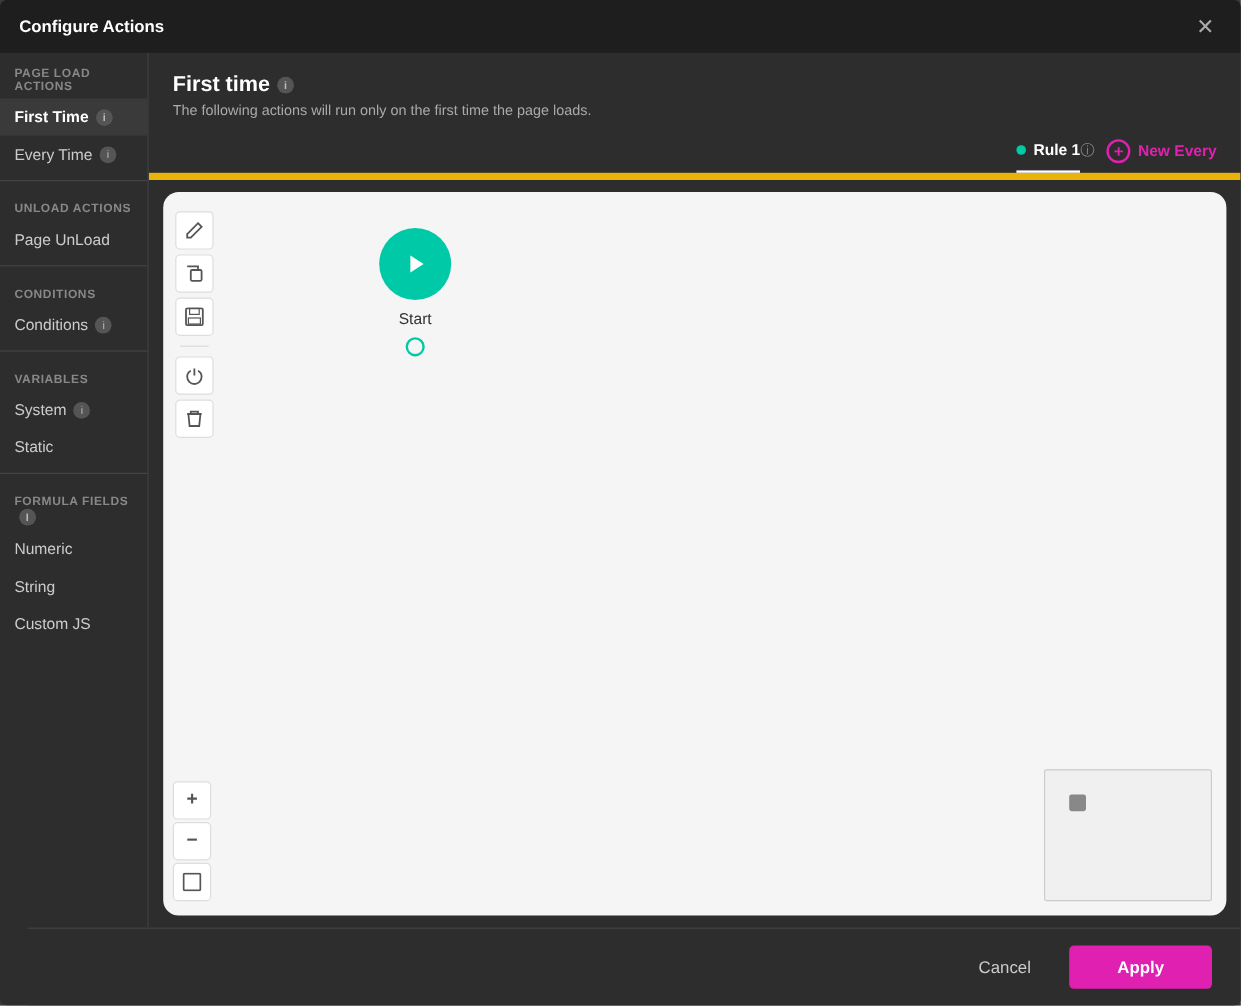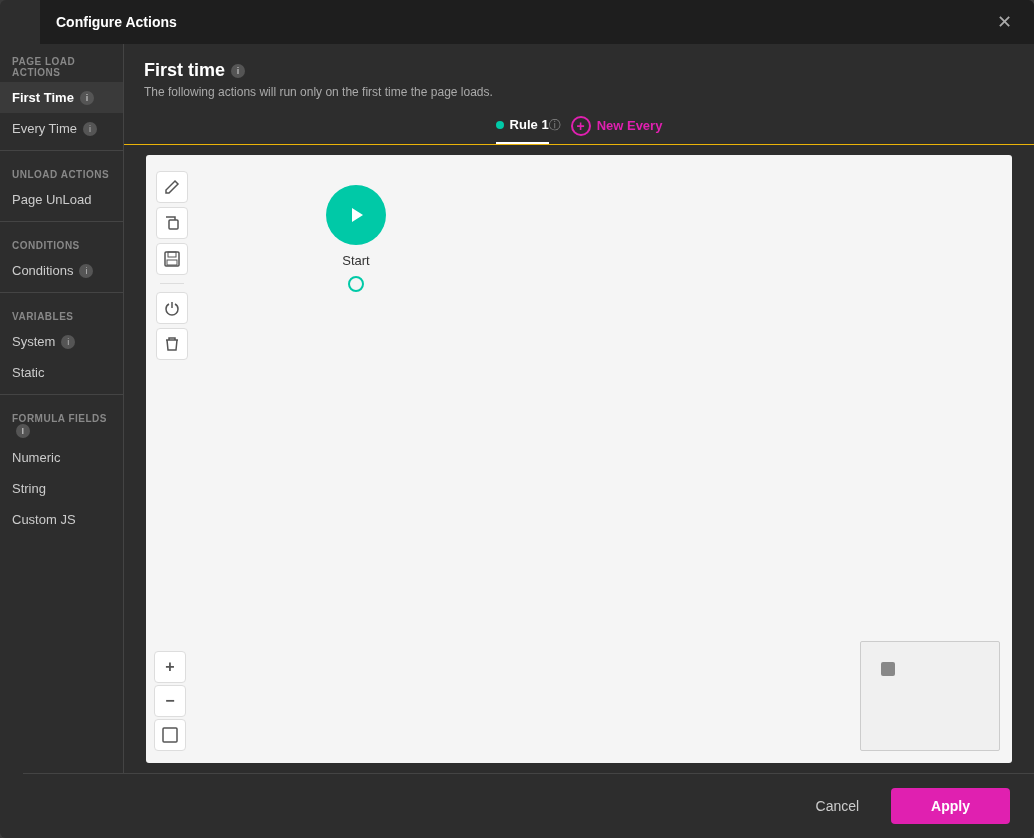--- a/index.html
+++ b/index.html
@@ -23,21 +23,20 @@
       position: relative;
     }
     .modal-header {
       background: #1e1e1e;
       padding: 8px 16px;
       display: flex;
       align-items: center;
       justify-content: space-between;
       flex-shrink: 0;
       height: 44px;
-      margin-left: 40px;
     }
     .modal-title {
       color: #ffffff;
       font-size: 14px;
       font-weight: 600;
     }
     .close-btn {
       background: none;
       border: none;
       color: #aaa;
@@ -117,23 +116,23 @@
       gap: 6px;
       margin-bottom: 4px;
     }
     .main-desc {
       color: #aaa;
       font-size: 12px;
     }
     .rule-tabs {
       display: flex;
       align-items: center;
-      justify-content: center;
+      justify-content: flex-end;
       padding: 0 20px;
-      border-bottom: 1px solid #eab308;
+      border-bottom: 6px solid #eab308;
       margin-bottom: 0;
     }
     .rule-tab {
       display: flex;
       align-items: center;
       gap: 6px;
       color: #fff;
       font-size: 13px;
       font-weight: 600;
       padding: 10px 0;
@@ -174,22 +173,22 @@
       color: #888;
       font-size: 12px;
       cursor: pointer;
     }
     .canvas-area {
       flex: 1;
       display: flex;
       overflow: hidden;
       position: relative;
       background: #f5f5f5;
-      margin: 10px 22px;
-      border-radius: 3px;
+      margin: 10px 12px;
+      border-radius: 13px;
     }
     .canvas-toolbar {
       position: absolute;
       left: 8px;
       top: 0;
       bottom: 0;
       display: flex;
       flex-direction: column;
       gap: 4px;
       padding: 16px 0;

